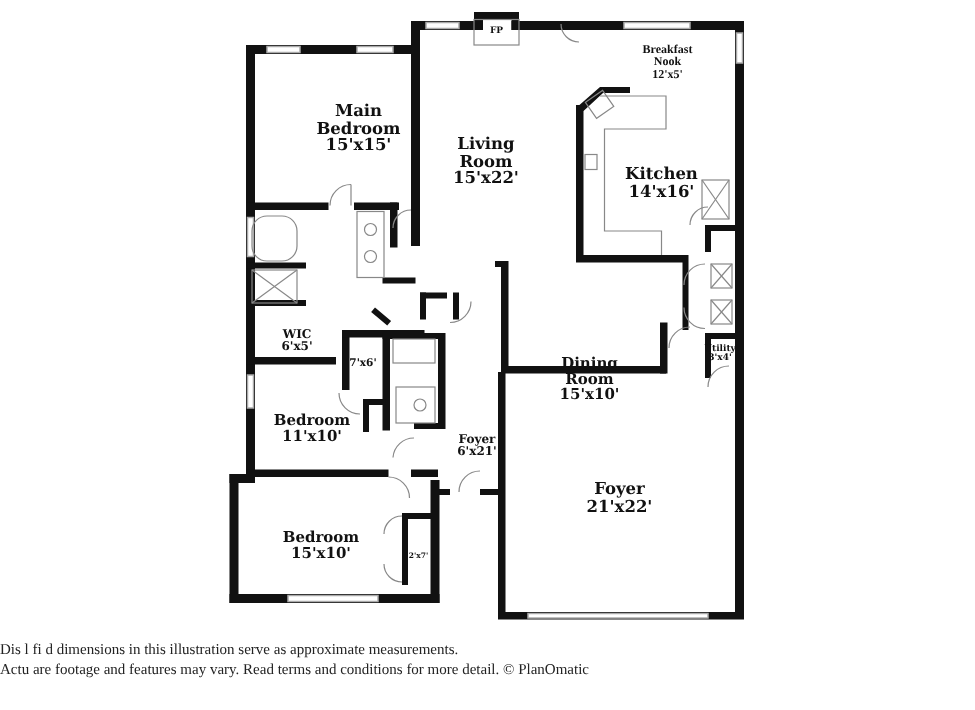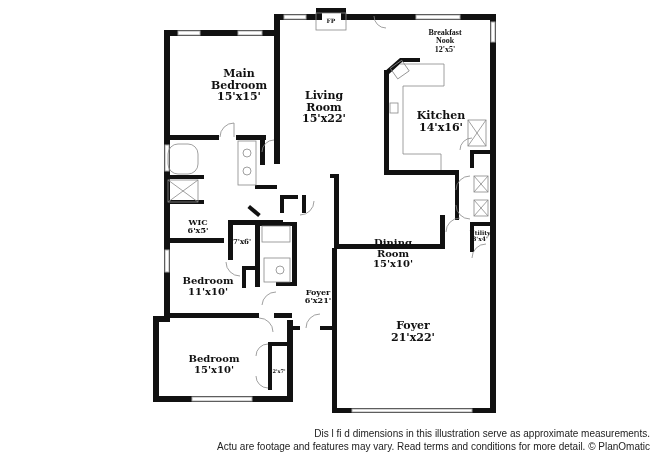--- a/index.html
+++ b/index.html
@@ -3,21 +3,21 @@
 <meta charset="utf-8">
 <style>
   html,body{margin:0;padding:0;background:#fff;}
   body{width:650px;height:473px;position:relative;overflow:hidden;font-family:"DejaVu Serif","Liberation Serif",serif;}
   #plan{position:absolute;left:0;top:0;width:650px;height:473px;}
   .lbl{position:absolute;text-align:center;color:#111;font-weight:bold;line-height:1.05;}
   .lbl .dim{font-weight:bold;}
   .sm{font-size:8px;}
   .md{font-size:10px;}
   .lg{font-size:11px;}
-  .disc{position:absolute;left:0;width:650px;text-align:right;font-family:Liberation Sans, sans-serif;font-size:10px;color:#222;}
+  .disc{position:absolute;left:0;width:650px;text-align:left;font-family:Liberation Serif, serif;font-size:10px;color:#222;}
 </style>
 </head>
 <body>
 
 <svg id="plan" viewBox="0 0 650 473" xmlns="http://www.w3.org/2000/svg">
   <g fill="#111">
 
     <rect x="164" y="30" width="6" height="286"></rect>
     <rect x="164" y="30" width="115" height="6"></rect>
     <rect x="153" y="316" width="6" height="86"></rect>

